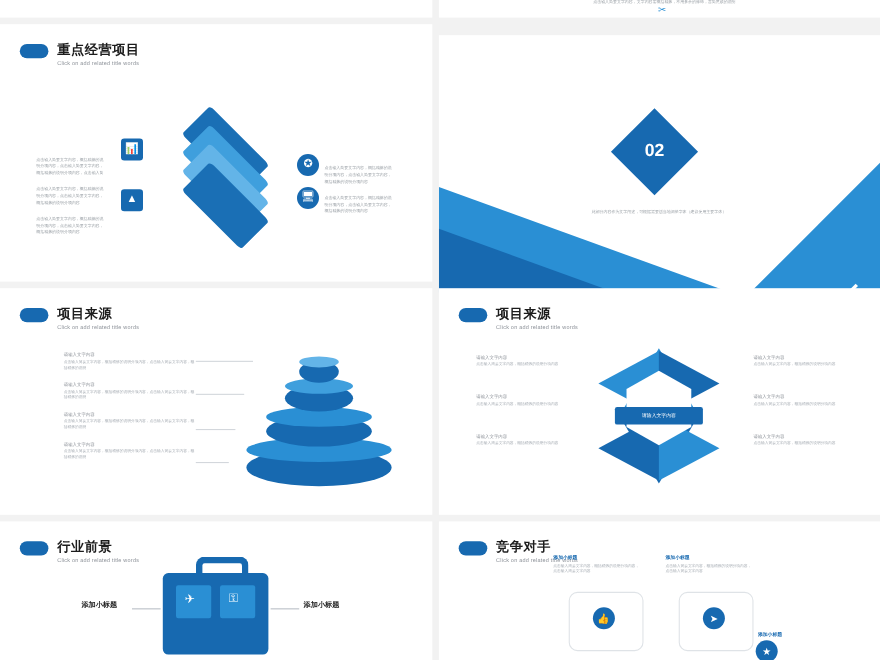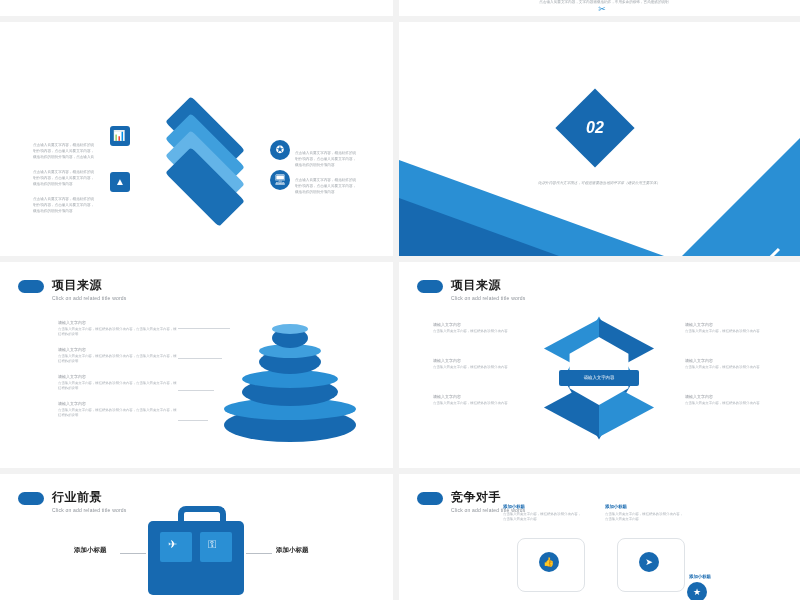--- a/index.html
+++ b/index.html
@@ -111,21 +111,21 @@
     width: 20px; height: 20px;
     border-radius: 3px;
     background: #1769b0;
     color: #fff;
     font-size: 10px;
     line-height: 20px;
     text-align: center;
   }
 
   
-  #slide4 { left: 399px; top: 22px; width: 401px; height: 234px; font-style: italic; }
+  #slide4 { left: 399px; top: 32px; width: 401px; height: 234px; }
   #slide4 .tri-left {
     position: absolute; left: 0; bottom: 0;
     width: 0; height: 0;
     border-left: 265px solid #2a8fd4;
     border-top: 96px solid transparent;
   }
   #slide4 .tri-left2 {
     position: absolute; left: 0; bottom: 0;
     width: 0; height: 0;
     border-left: 160px solid #1769b0;
@@ -273,20 +273,27 @@
 <div id="page">
 
   <div class="slide" id="slide1"></div>
 
   <div class="slide" id="slide2">
     <div class="cut-txt">点击输入简要文字内容，文字内容需概括精炼，不用多余的修饰，言简意赅的说明</div>
     <div class="cut-ico">✂</div>
   </div>
 
   <div class="slide" id="slide3">
+    <div class="hdr">
+      <div class="bar"></div>
+      <div class="txts">
+        <div class="title">重点经营项目</div>
+        <div class="sub">Click on add related title words</div>
+      </div>
+    </div>
 
     <div class="col-left">
       <div class="para-blk">点击输入简要文字内容，概括精炼的说明分项内容，点击输入简要文字内容，概括精炼的说明分项内容，点击输入简</div>
       <div class="para-blk">点击输入简要文字内容，概括精炼的说明分项内容，点击输入简要文字内容，概括精炼的说明分项内容</div>
       <div class="para-blk">点击输入简要文字内容，概括精炼的说明分项内容，点击输入简要文字内容，概括精炼的说明分项内容</div>
     </div>
 
     <div class="col-right">
       <div class="para-blk">点击输入简要文字内容，概括精炼的说明分项内容，点击输入简要文字内容，概括精炼的说明分项内容</div>
       <div class="para-blk">点击输入简要文字内容，概括精炼的说明分项内容，点击输入简要文字内容，概括精炼的说明分项内容</div>

